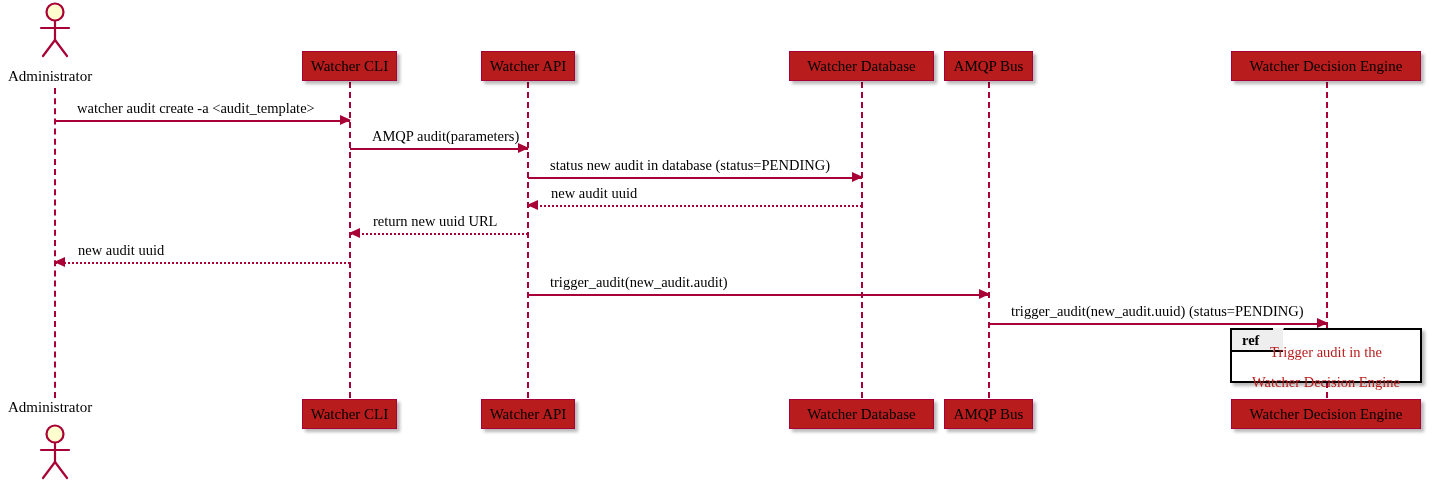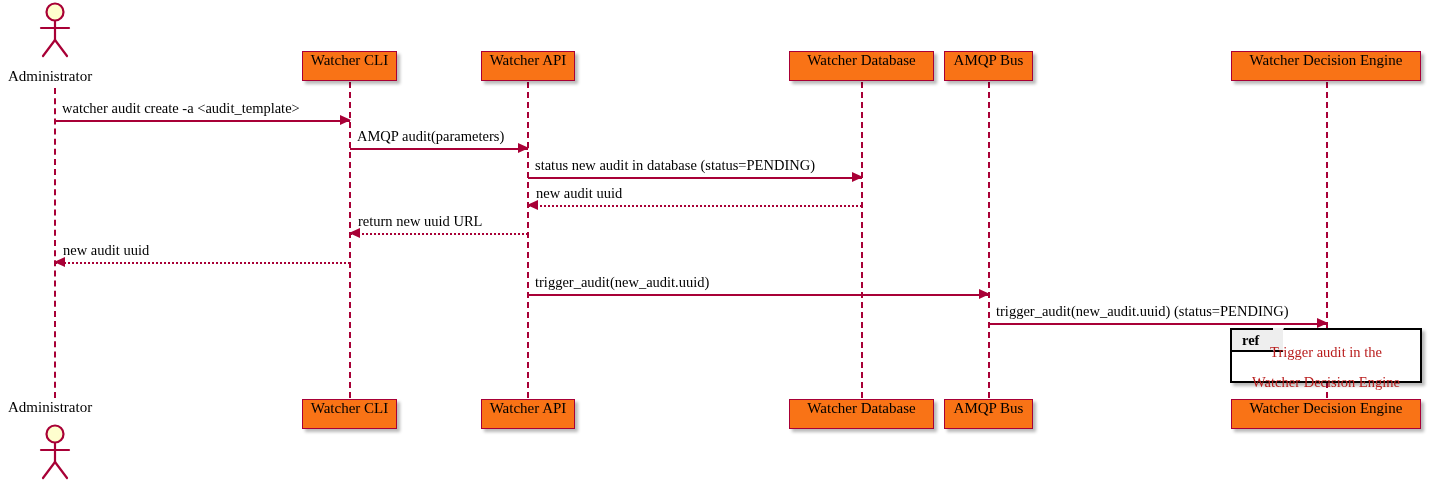--- a/index.html
+++ b/index.html
@@ -12,25 +12,25 @@
 
   
   .lifeline{
     position:absolute;width:0;border-left:2px dashed #A80036;
     top:88px;height:310px;
   }
 
   
   .participant{
     position:absolute;
-    background:#f97316;
+    background:#b91c1c;
     border:1.5px solid #A80036;
     box-shadow:3px 3px 3px rgba(0,0,0,.28);
     height:30px;
-    display:flex;justify-content:center;
+    display:flex;align-items:center;justify-content:center;
     box-sizing:border-box;
     font-size:15px;color:#000;
     white-space:nowrap;
     padding:0 9px;
   }
 
   
   .actor{position:absolute;width:46px;height:56px;}
   .actor svg{display:block;overflow:visible;}
   .actor-label{
@@ -56,22 +56,22 @@
   .msg.l .head{
     left:-1px;
     border-top:5.5px solid transparent;
     border-bottom:5.5px solid transparent;
     border-right:11px solid #A80036;
   }
   .msg .txt{
     position:absolute;bottom:3px;
     font-size:14.5px;color:#000;white-space:nowrap;
   }
-  .msg.r .txt{left:7px;}
-  .msg.l .txt{left:8px;}
+  .msg.r .txt{left:22px;}
+  .msg.l .txt{left:23px;}
 
   
   .reffrag{
     position:absolute;background:#ffffff;
     border:2px solid #000000;
     box-shadow:3px 3px 3px rgba(0,0,0,.28);
     box-sizing:border-box;
   }
   .reftab{
     position:absolute;left:0;top:0;height:22px;
@@ -167,21 +167,21 @@
 
   <div class="msg l ret" style="left:55px;top:262px;width:295px;">
     <div class="line"></div>
     <div class="head"></div>
     <div class="txt">new audit uuid</div>
   </div>
 
   <div class="msg r" style="left:528px;top:294px;width:461px;">
     <div class="line"></div>
     <div class="head"></div>
-    <div class="txt">trigger_audit(new_audit.uuid)</div>
+    <div class="txt">trigger_audit(new_audit.audit)</div>
   </div>
 
   <div class="msg r" style="left:989px;top:323px;width:338px;">
     <div class="line"></div>
     <div class="head"></div>
     <div class="txt">trigger_audit(new_audit.uuid) (status=PENDING)</div>
   </div>
 
   <div class="reffrag" style="left:1230px;top:328px;width:192px;height:55px;">
     <div class="reftab">

